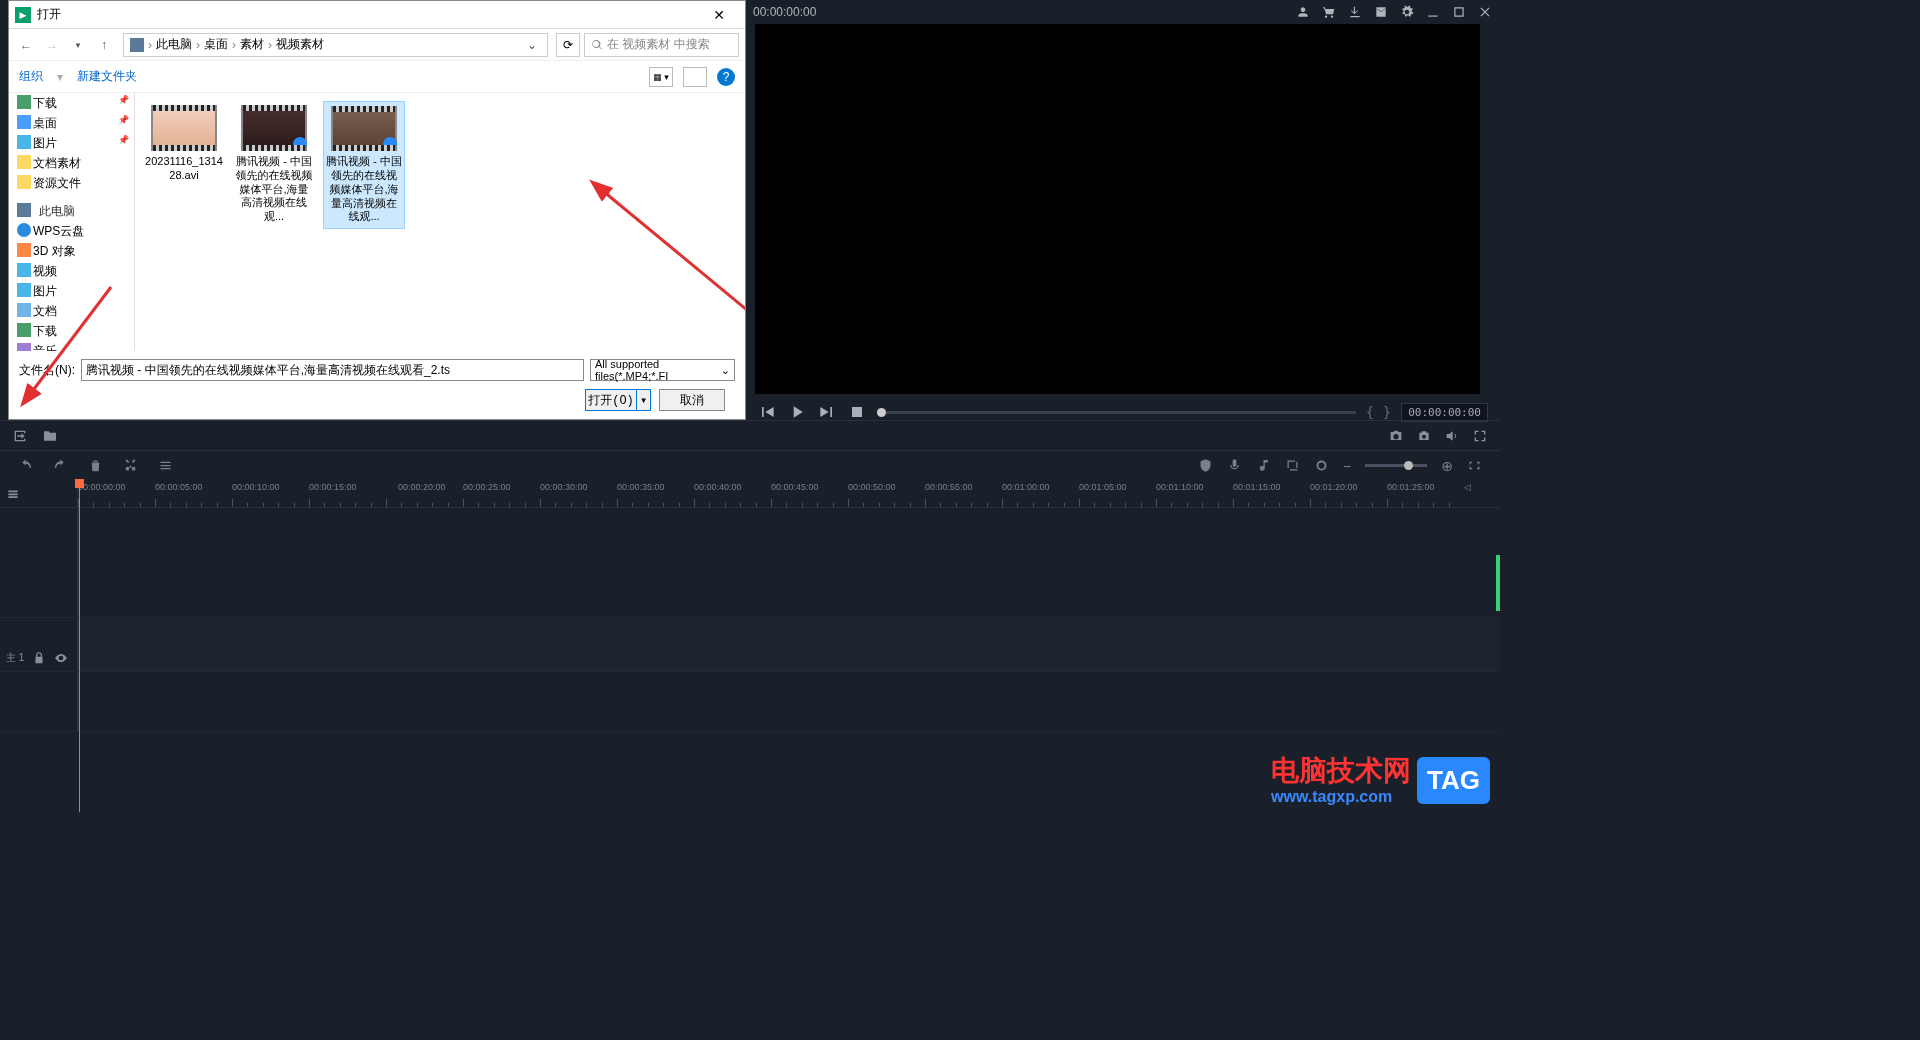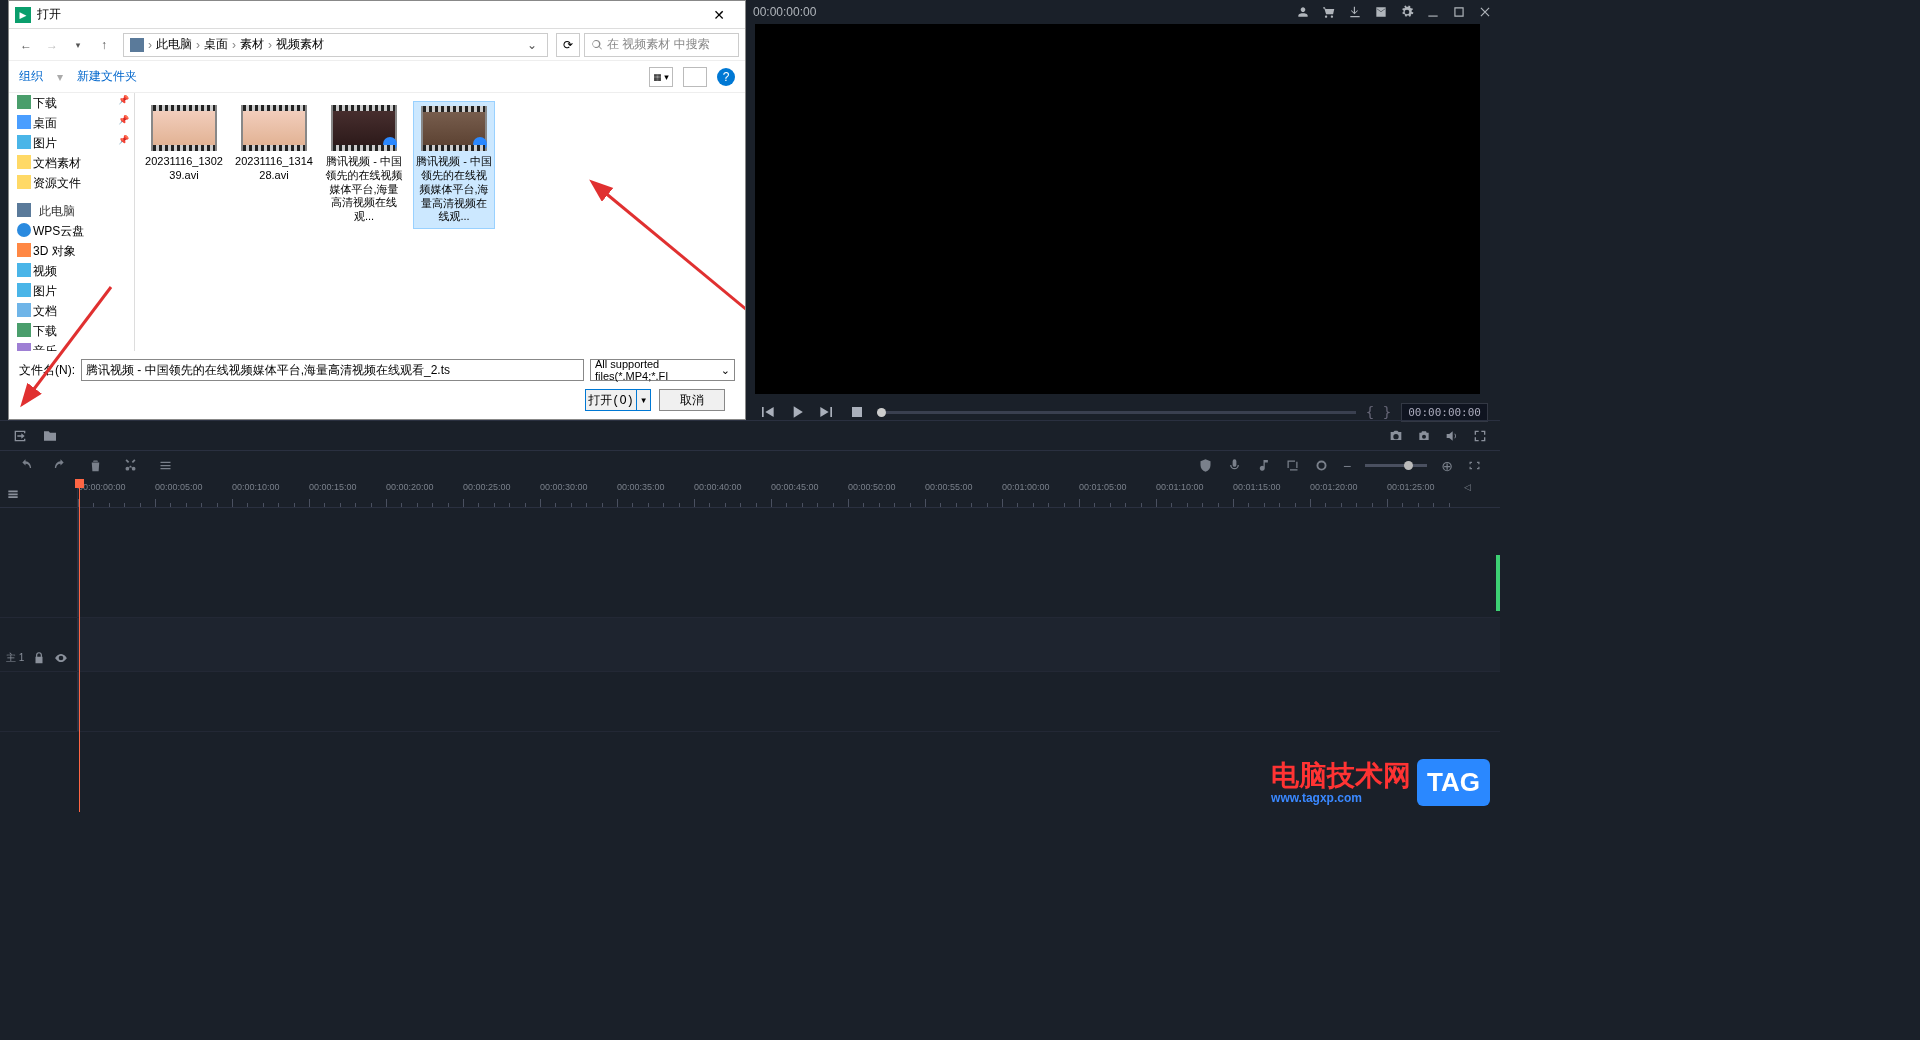--- a/index.html
+++ b/index.html
@@ -119,21 +119,21 @@
 .track { height: 54px; border-bottom: 1px solid #232835; display: flex; }
 .track.big { height: 110px; }
 .track .track-head { display: flex; align-items: flex-end; gap: 8px; padding: 6px; }
 .track .head-icons { display: flex; gap: 8px; align-items: center; }
 .track-body { flex: 1; background: #1e242f; border-left: 1px solid #2a3040; }
 .track.big .track-body { background: #1a2029; }
 
 
 .watermark { position: absolute; bottom: 6px; right: 10px; display: flex; align-items: center; gap: 6px; z-index: 20; }
 .wm-text { color: #ff3333; font-size: 28px; font-weight: bold; }
-.wm-sub { color: #3a88ff; font-size: 12px; font-weight: bold; }
+.wm-sub { color: #3a88ff; font-size: 16px; font-weight: bold; }
 .wm-tag { background: #2a88ff; color: #fff; font-size: 26px; font-weight: bold; padding: 8px 10px; border-radius: 6px; }
 .wm-col { display: flex; flex-direction: column; align-items: flex-start; line-height: 1.15; }
 
 
 .gstrip { position: absolute; right: 0; top: 555px; width: 4px; height: 56px; background: #3dd073; }
 </style>
 </head>
 <body>
 
 <div class="app-topbar">
@@ -269,24 +269,20 @@
             <span>下载</span>
           </div>
           <div class="side-item">
             <span class="ficon music-ic"></span>
             <span>音乐</span>
           </div>
         </div>
     </div>
     <div class="files" id="file-list">
 
-      <div class="file-item">
-          <div class="thumb video anime"></div>
-          <div class="file-label">20231116_130239.avi</div>
-        </div>
         <div class="file-item">
           <div class="thumb video anime"></div>
           <div class="file-label">20231116_131428.avi</div>
         </div>
         <div class="file-item">
           <div class="thumb video dk">
             <span class="badge-blue"></span>
           </div>
           <div class="file-label">腾讯视频 - 中国领先的在线视频媒体平台,海量高清视频在线观...</div>
         </div>
@@ -453,21 +449,21 @@
           <span class="tick" style="left: 169.4px;"></span>
           <span class="tick" style="left: 184.8px;"></span>
           <span class="tick" style="left: 200.2px;"></span>
           <span class="tick" style="left: 215.6px;"></span>
           <span class="mark" style="left: 231px;">00:00:15:00</span>
           <span class="tick major" style="left: 231px;"></span>
           <span class="tick" style="left: 246.4px;"></span>
           <span class="tick" style="left: 261.8px;"></span>
           <span class="tick" style="left: 277.2px;"></span>
           <span class="tick" style="left: 292.6px;"></span>
-          <span class="mark" style="left: 308px;">00:00:20:00</span>
+          <span class="mark" style="left: 320px;">00:00:20:00</span>
           <span class="tick major" style="left: 308px;"></span>
           <span class="tick" style="left: 323.4px;"></span>
           <span class="tick" style="left: 338.8px;"></span>
           <span class="tick" style="left: 354.2px;"></span>
           <span class="tick" style="left: 369.6px;"></span>
           <span class="mark" style="left: 385px;">00:00:25:00</span>
           <span class="tick major" style="left: 385px;"></span>
           <span class="tick" style="left: 400.4px;"></span>
           <span class="tick" style="left: 415.8px;"></span>
           <span class="tick" style="left: 431.2px;"></span>

